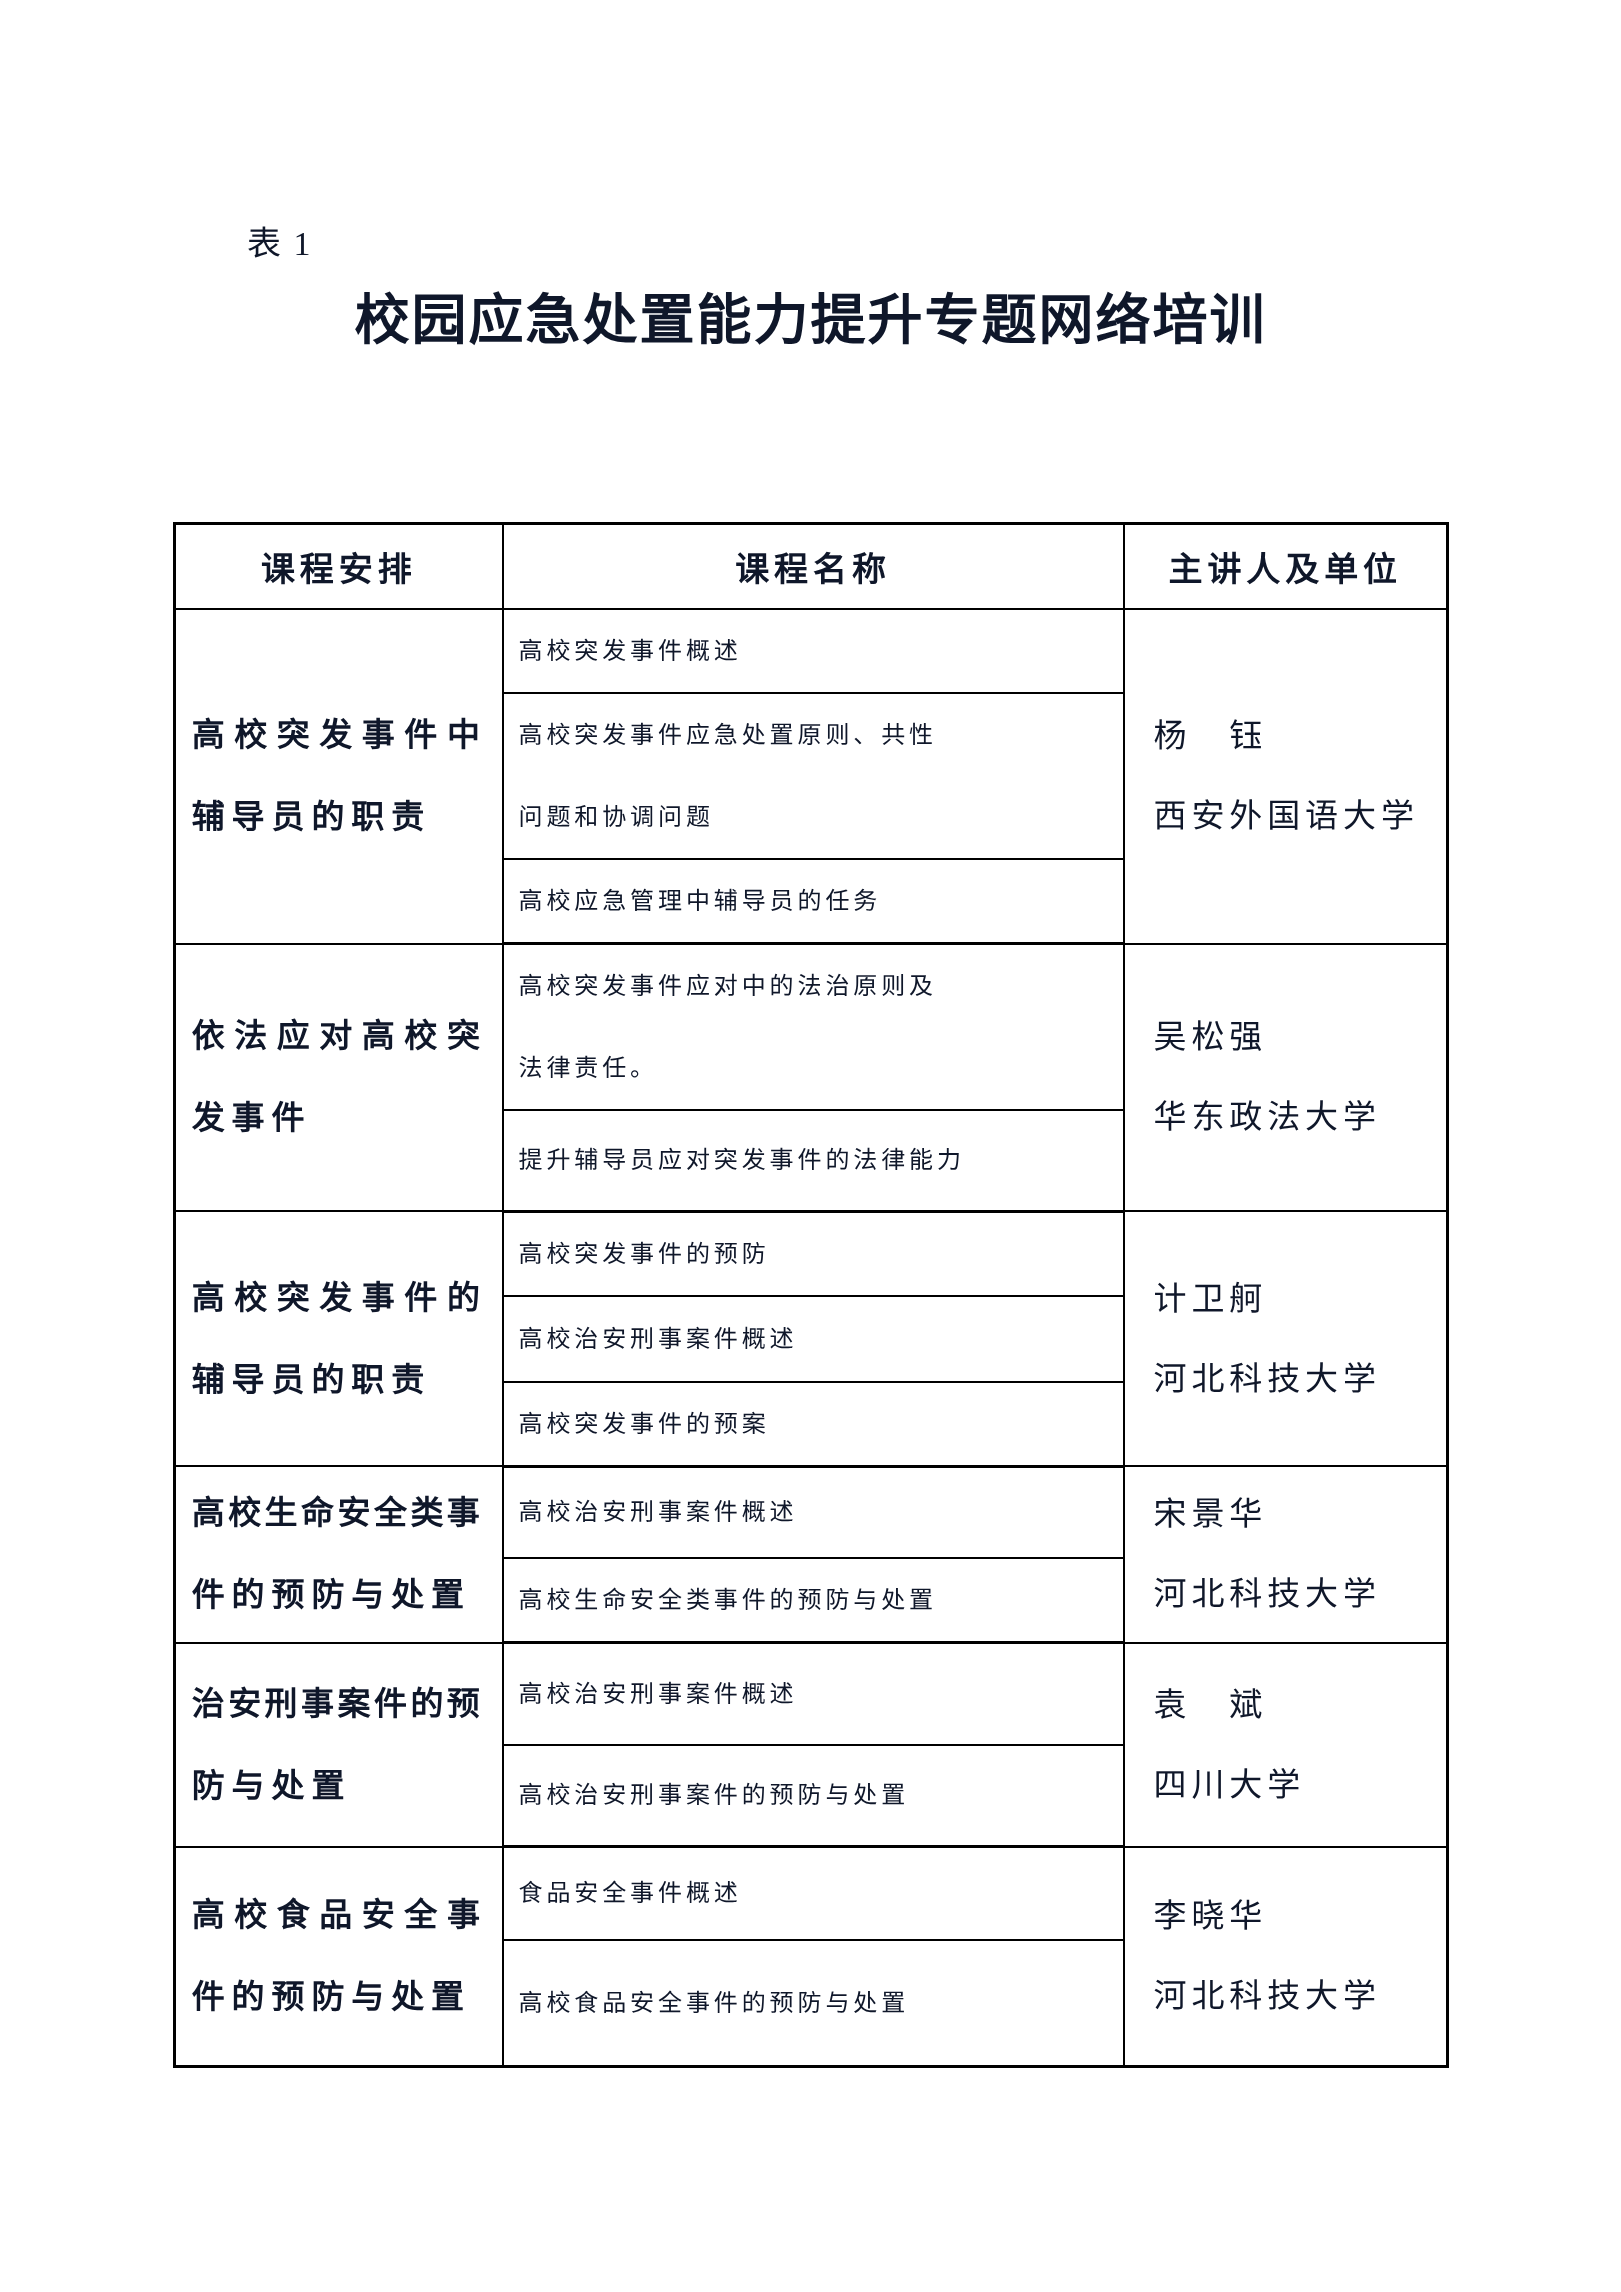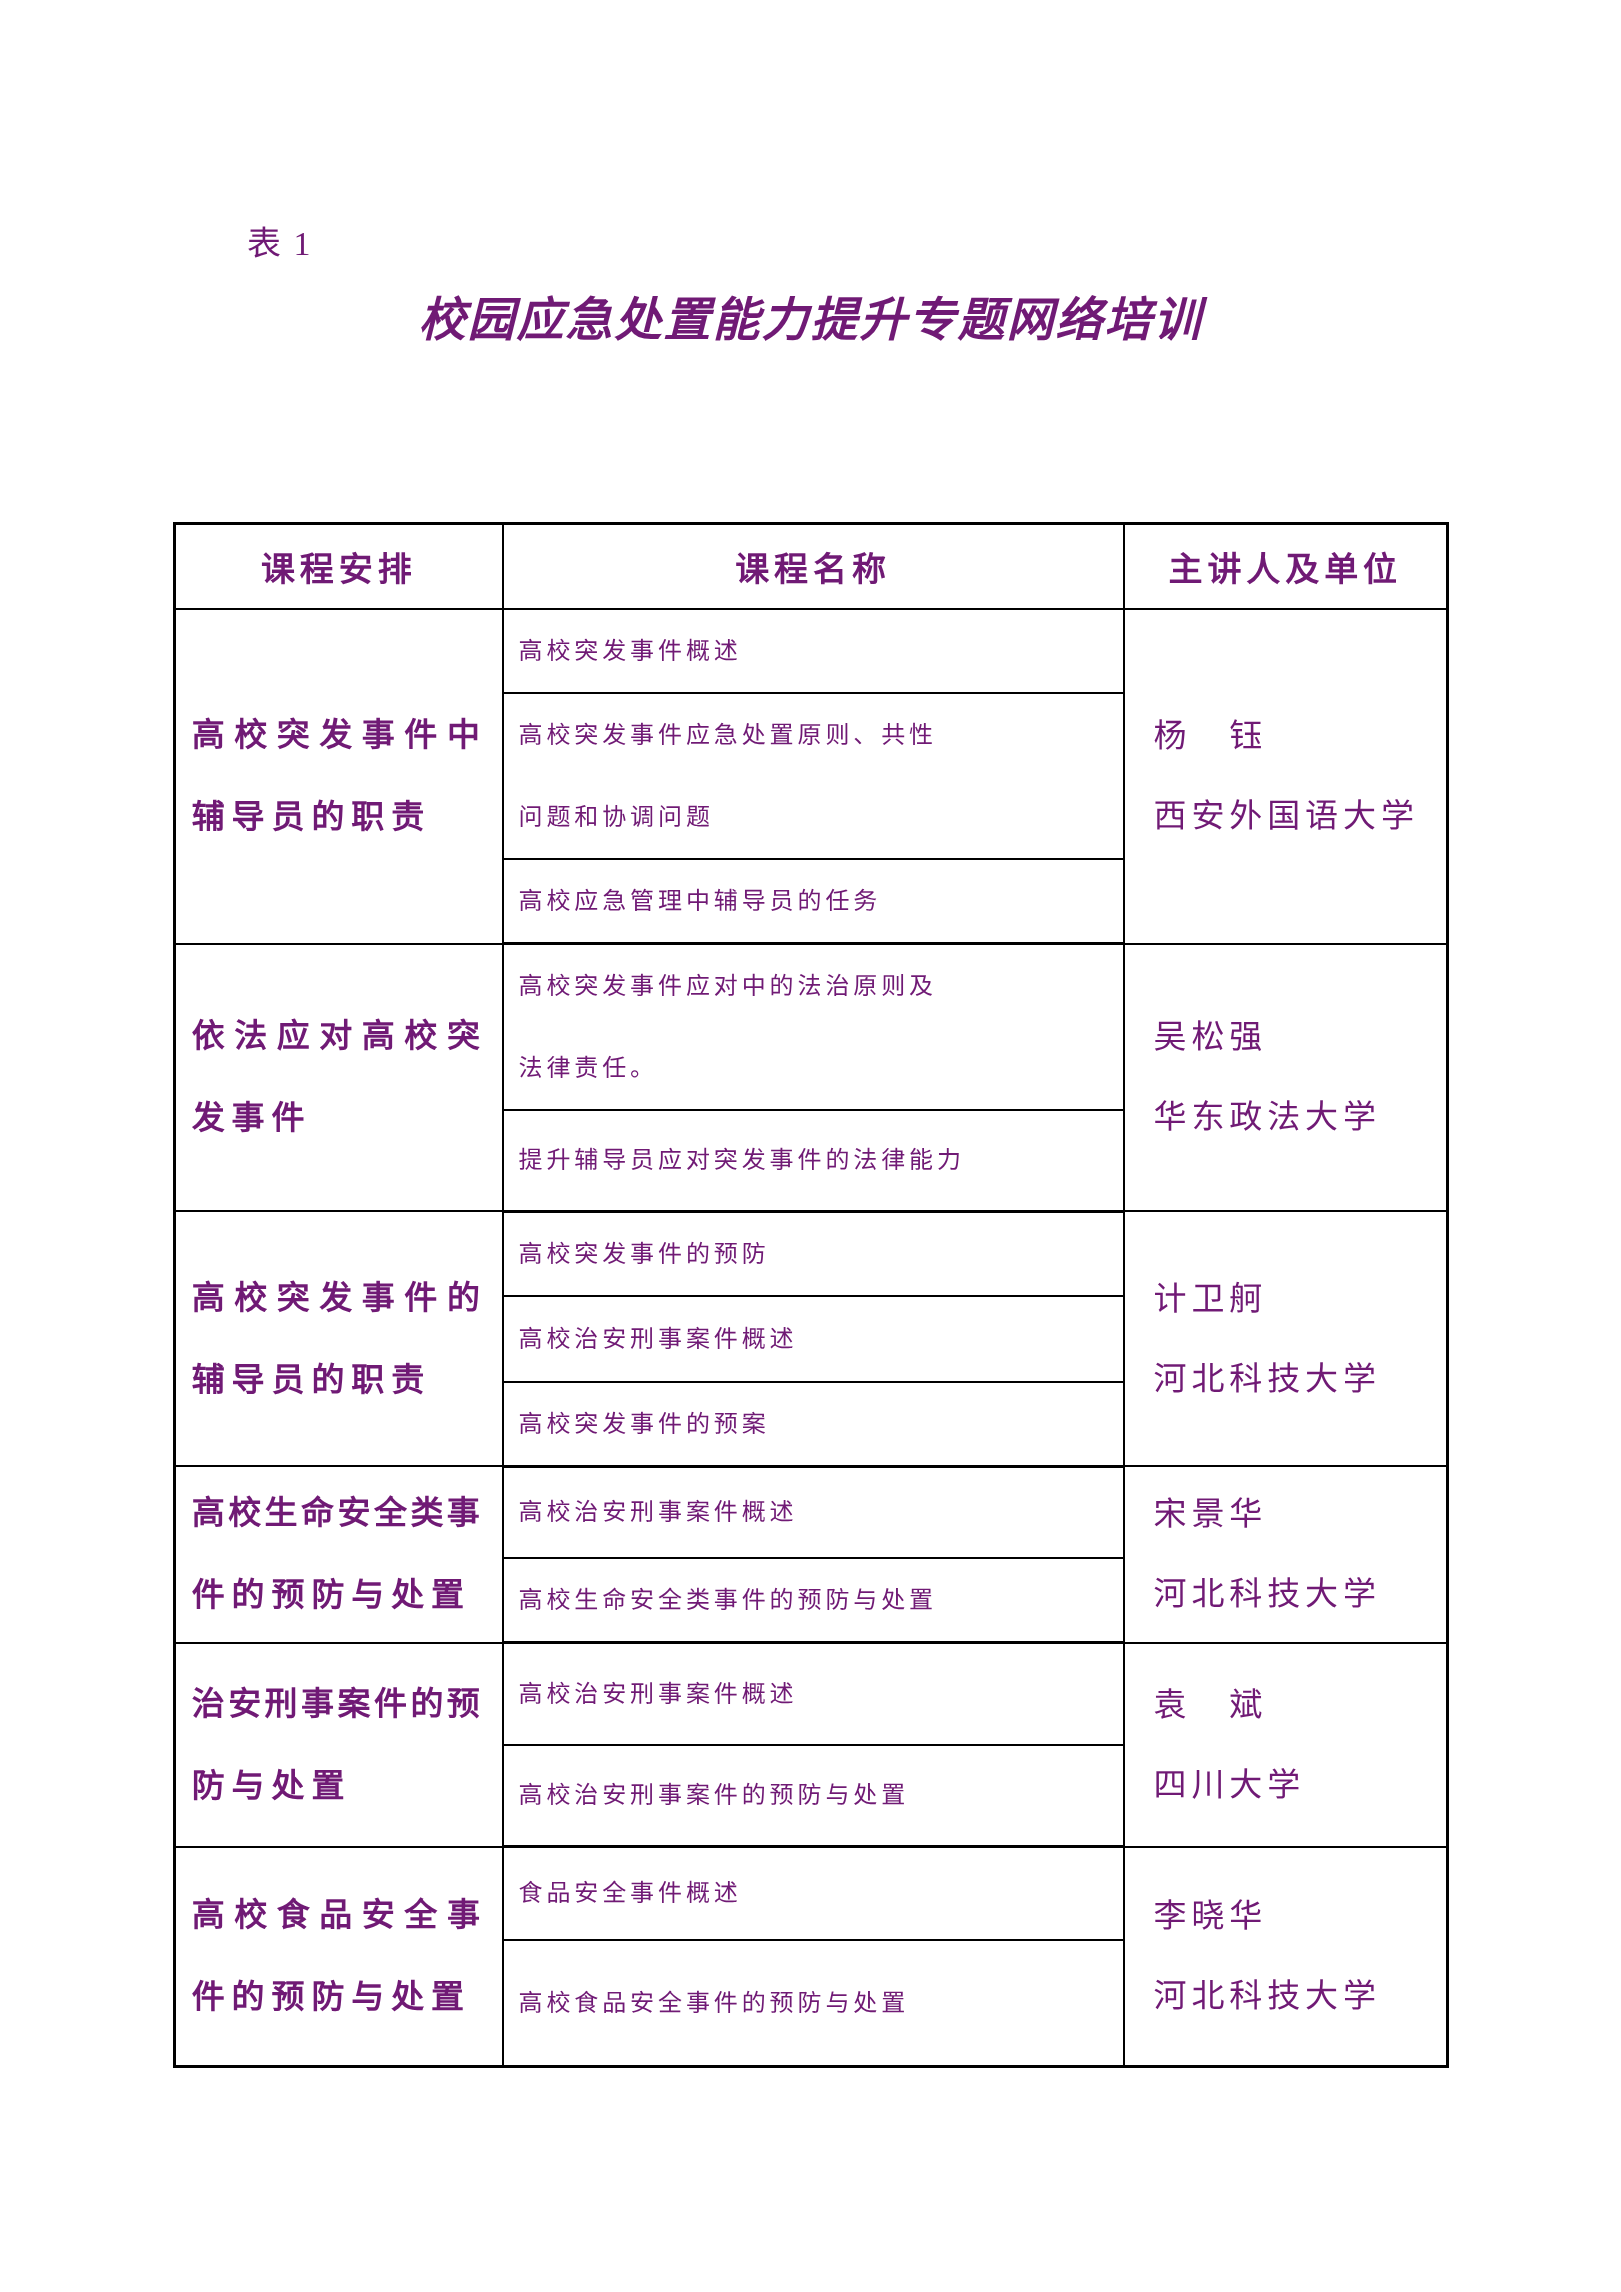--- a/index.html
+++ b/index.html
@@ -2,31 +2,31 @@
 <html lang="zh-CN"><head>
 <meta charset="utf-8">
 <style>
   html,body{margin:0;padding:0;background:#888;}
   .page{
     position:relative;
     width:1621px;height:2293px;
     margin:0 auto;
     background:#ffffff;
     font-family:"Liberation Serif","DejaVu Serif",serif;
-    color:#701a75;
+    color:#0f172a;
     overflow:hidden;
   }
   .doc-label{
     position:absolute;left:247px;top:222px;
     font-size:34px;line-height:43px;letter-spacing:2px;
   }
   .doc-title{
     position:absolute;left:0;top:291px;width:100%;
-    text-align:center;font-size:47px;line-height:59px;
-    font-weight:bold;letter-spacing:2px;font-style:italic;
+    text-align:center;font-size:55px;line-height:59px;
+    font-weight:bold;letter-spacing:2px;
   }
   .doc-subtitle{
     position:absolute;left:0;top:386px;width:100%;
     text-align:center;font-size:47px;line-height:59px;
     font-weight:bold;letter-spacing:2px;
   }
   table.course-table{
     position:absolute;left:173px;top:522px;
     width:1274px;
     border-collapse:collapse;

